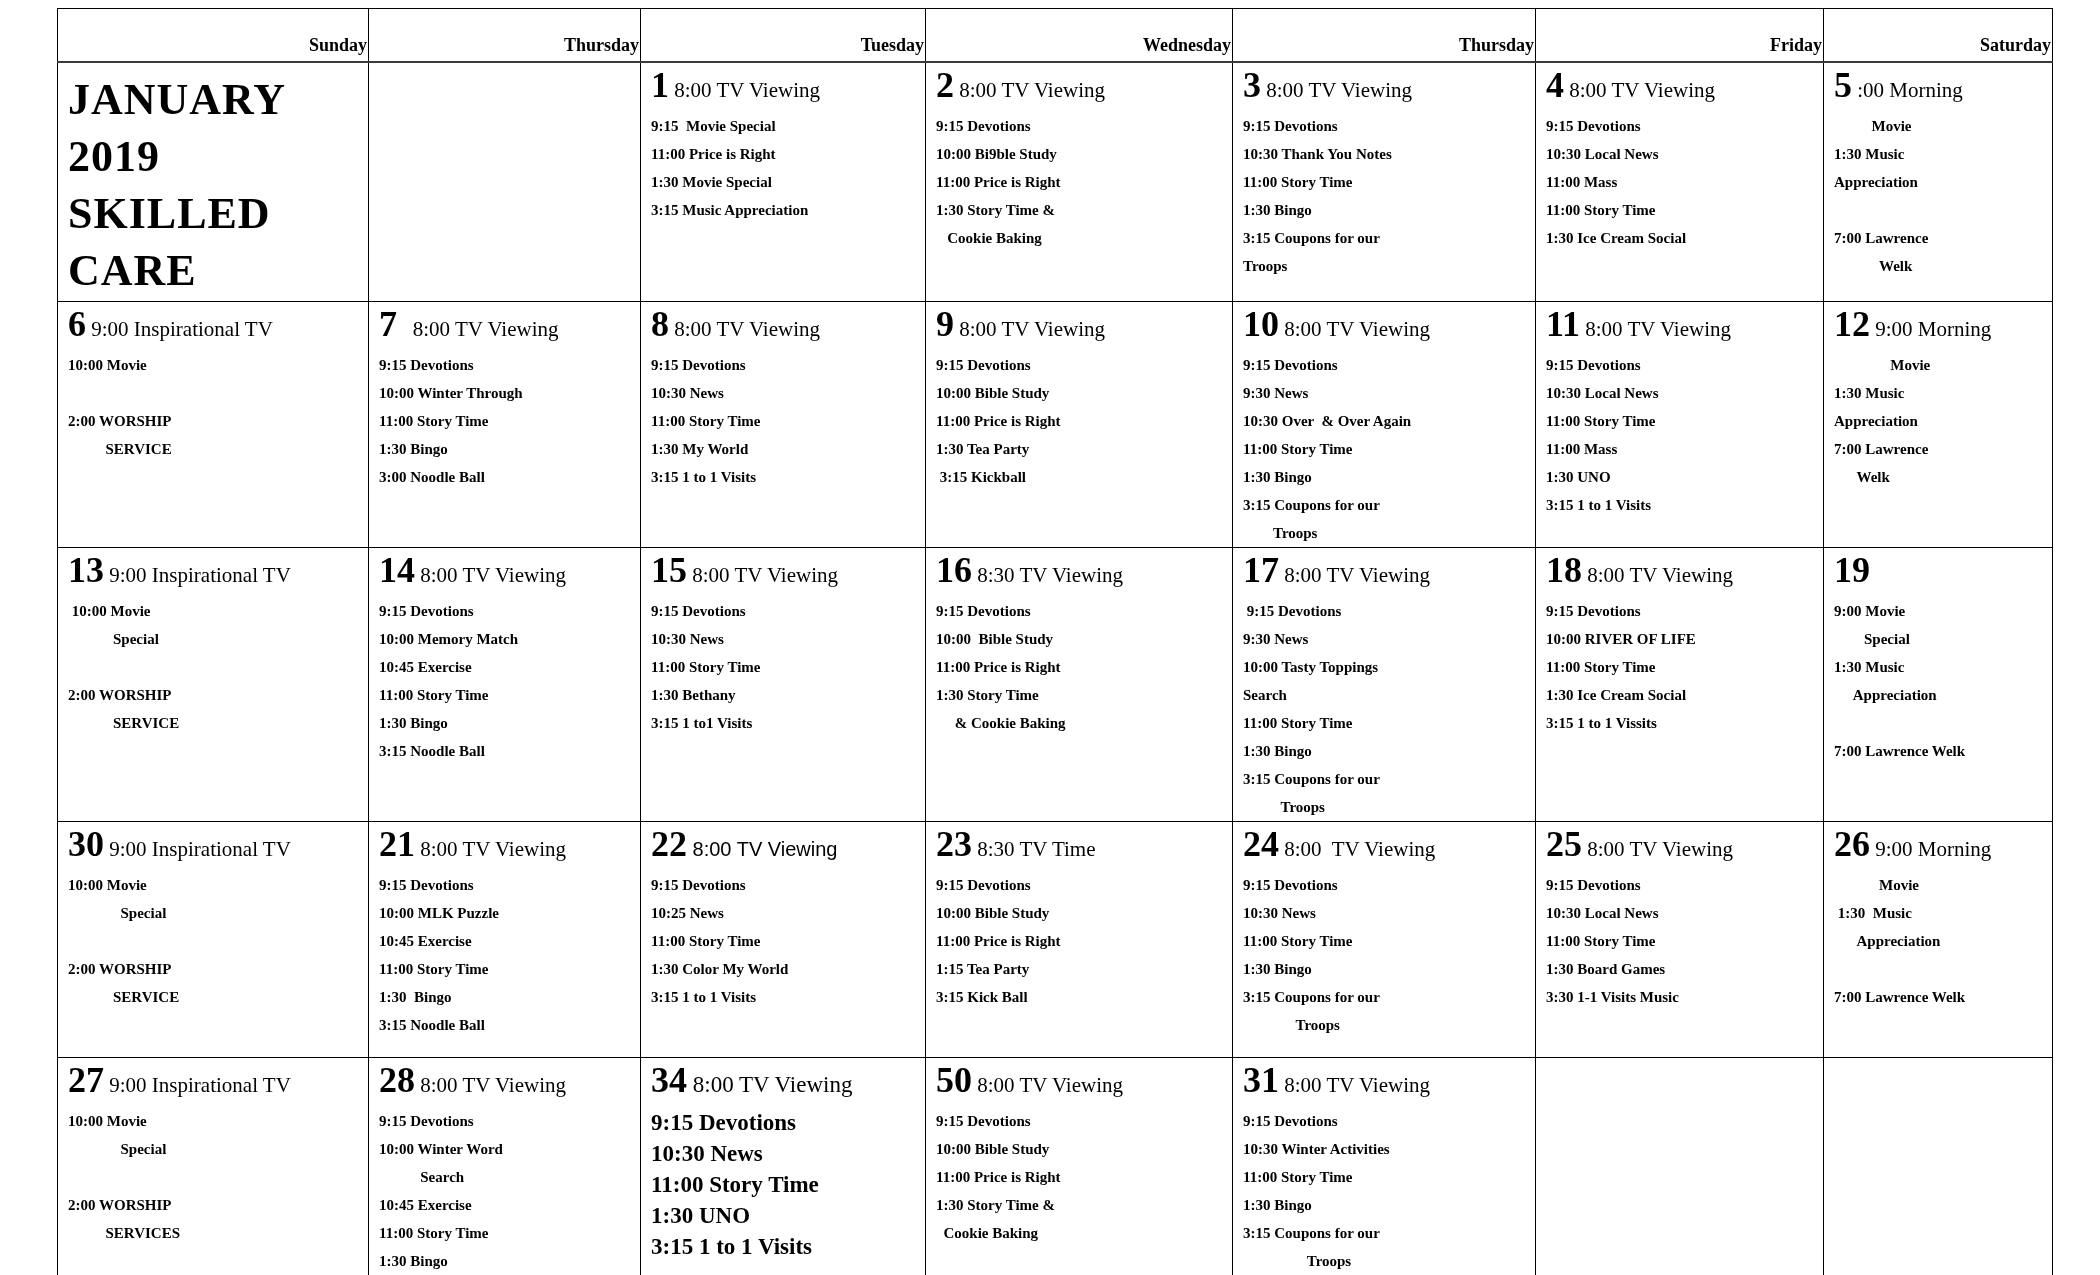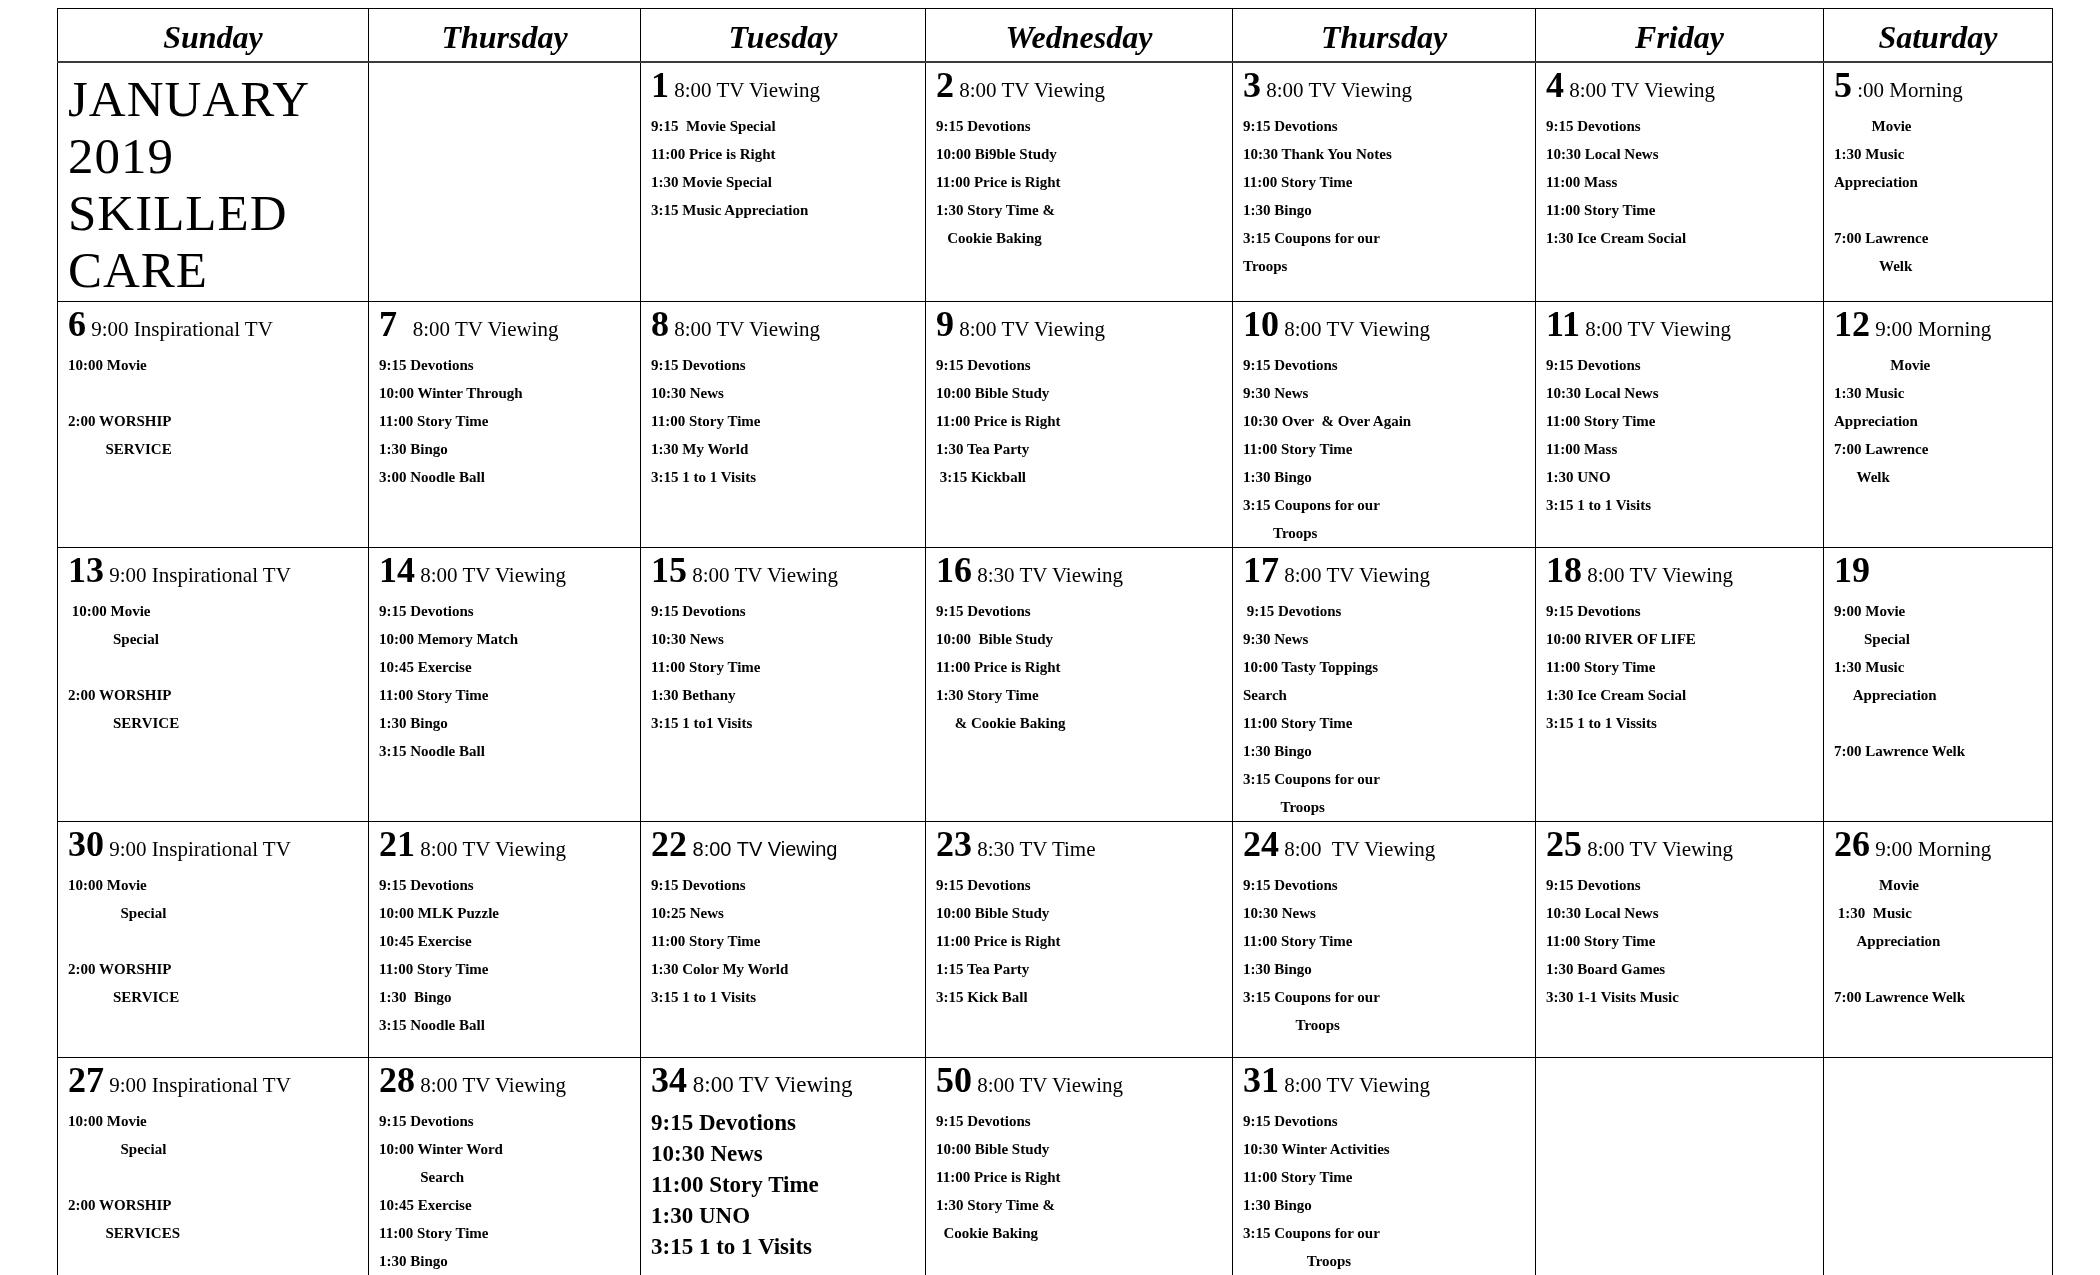--- a/index.html
+++ b/index.html
@@ -8,34 +8,34 @@
     font-family:"Liberation Serif", serif;color:#000;
   }
   table.calendar{
     border-collapse:collapse;table-layout:fixed;
     margin:8px 0 0 57px;width:1995px;
   }
   col.c0{width:311px}col.c1{width:272px}col.c2{width:285px}
   col.c3{width:307px}col.c4{width:303px}col.c5{width:288px}col.c6{width:229px}
   th{
     border:1px solid #000;border-bottom:2px solid #3a3a3a;
-    height:46px;vertical-align:bottom;text-align:center;
-    font-style:italic;font-weight:bold;font-size:32px;padding-bottom:5px;
+    height:46px;vertical-align:bottom;text-align:right;
+    font-weight:bold;font-size:18px;padding-bottom:5px;
   }
   td{
     border:1px solid #000;vertical-align:top;
     padding:2px 4px 0 10px;overflow:hidden;
   }
   tbody tr:nth-child(1) td{height:236px}
   tbody tr:nth-child(2) td{height:235px}
   tbody tr:nth-child(3) td{height:252px}
   tbody tr:nth-child(4) td{height:233px}
   tbody tr:nth-child(5) td{height:250px}
   .month-title{
-    font-weight:normal;font-size:51px;line-height:57px;
+    font-weight:bold;font-size:44px;line-height:57px;
     white-space:pre;padding-top:6px;letter-spacing:1px;
   }
   .day-head{line-height:40px;white-space:pre;}
   .day-num{font-size:36px;font-weight:bold;}
   .first-event{font-size:21px;font-weight:normal;}
   .events{
     font-size:15px;font-weight:bold;line-height:28px;
     white-space:pre-wrap;
   }
   td.sans-first .first-event{font-family:"Liberation Sans", sans-serif;font-size:20px;}

